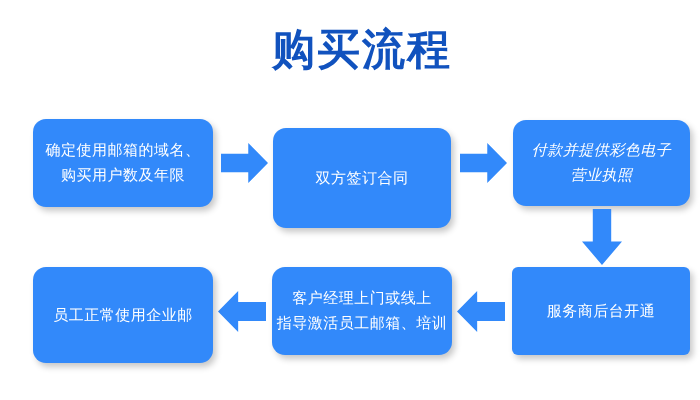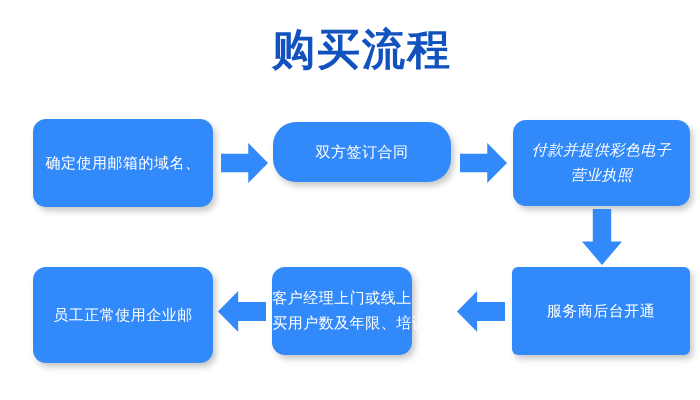--- a/index.html
+++ b/index.html
@@ -52,24 +52,24 @@
   .box .line {
     color: #ffffff;
     font-size: 15px;
     line-height: 25px;
     text-align: center;
     white-space: nowrap;
     letter-spacing: 0.5px;
   }
 
   #box-1 { left: 21px;  top: 119px; width: 180px; height: 88px; }
-  #box-2 { left: 261px; top: 122px; width: 178px; height: 60px; border-radius: 23px; }
+  #box-2 { left: 261px; top: 128px; width: 178px; height: 100px; }
   #box-3 { left: 501px; top: 120px; width: 177px; height: 86px; font-style: italic; }
   #box-4 { left: 500px; top: 267px; width: 178px; height: 88px; border-radius: 6px; }
-  #box-5 { left: 260px; top: 267px; width: 140px; height: 88px; }
+  #box-5 { left: 260px; top: 267px; width: 180px; height: 88px; }
   #box-6 { left: 21px;  top: 267px; width: 180px; height: 96px; }
 
   
   .arrow {
     position: absolute;
     background: #3289fa;
     filter: drop-shadow(3px 4px 3px rgba(0,0,0,0.30));
   }
   .arrow-right {
     clip-path: polygon(0% 27%, 58% 27%, 58% 0%, 100% 50%, 58% 100%, 58% 73%, 0% 73%);
@@ -89,20 +89,21 @@
 </style>
 </head>
 <body>
 
 <div id="canvas">
 
   <div id="flow-title">购买流程</div>
 
   <div class="box" id="box-1">
     <div class="line">确定使用邮箱的域名、</div>
+    <div class="line">购买用户数及年限</div>
   </div>
 
   <div class="arrow arrow-right" id="arrow-1-2"></div>
 
   <div class="box" id="box-2">
     <div class="line">双方签订合同</div>
   </div>
 
   <div class="arrow arrow-right" id="arrow-2-3"></div>
 
@@ -114,21 +115,21 @@
   <div class="arrow arrow-down" id="arrow-3-4"></div>
 
   <div class="box" id="box-4">
     <div class="line">服务商后台开通</div>
   </div>
 
   <div class="arrow arrow-left" id="arrow-4-5"></div>
 
   <div class="box" id="box-5">
     <div class="line">客户经理上门或线上</div>
-    <div class="line">购买用户数及年限、培训</div>
+    <div class="line">指导激活员工邮箱、培训</div>
   </div>
 
   <div class="arrow arrow-left" id="arrow-5-6"></div>
 
   <div class="box" id="box-6">
     <div class="line">员工正常使用企业邮</div>
   </div>
 
 </div>
 

